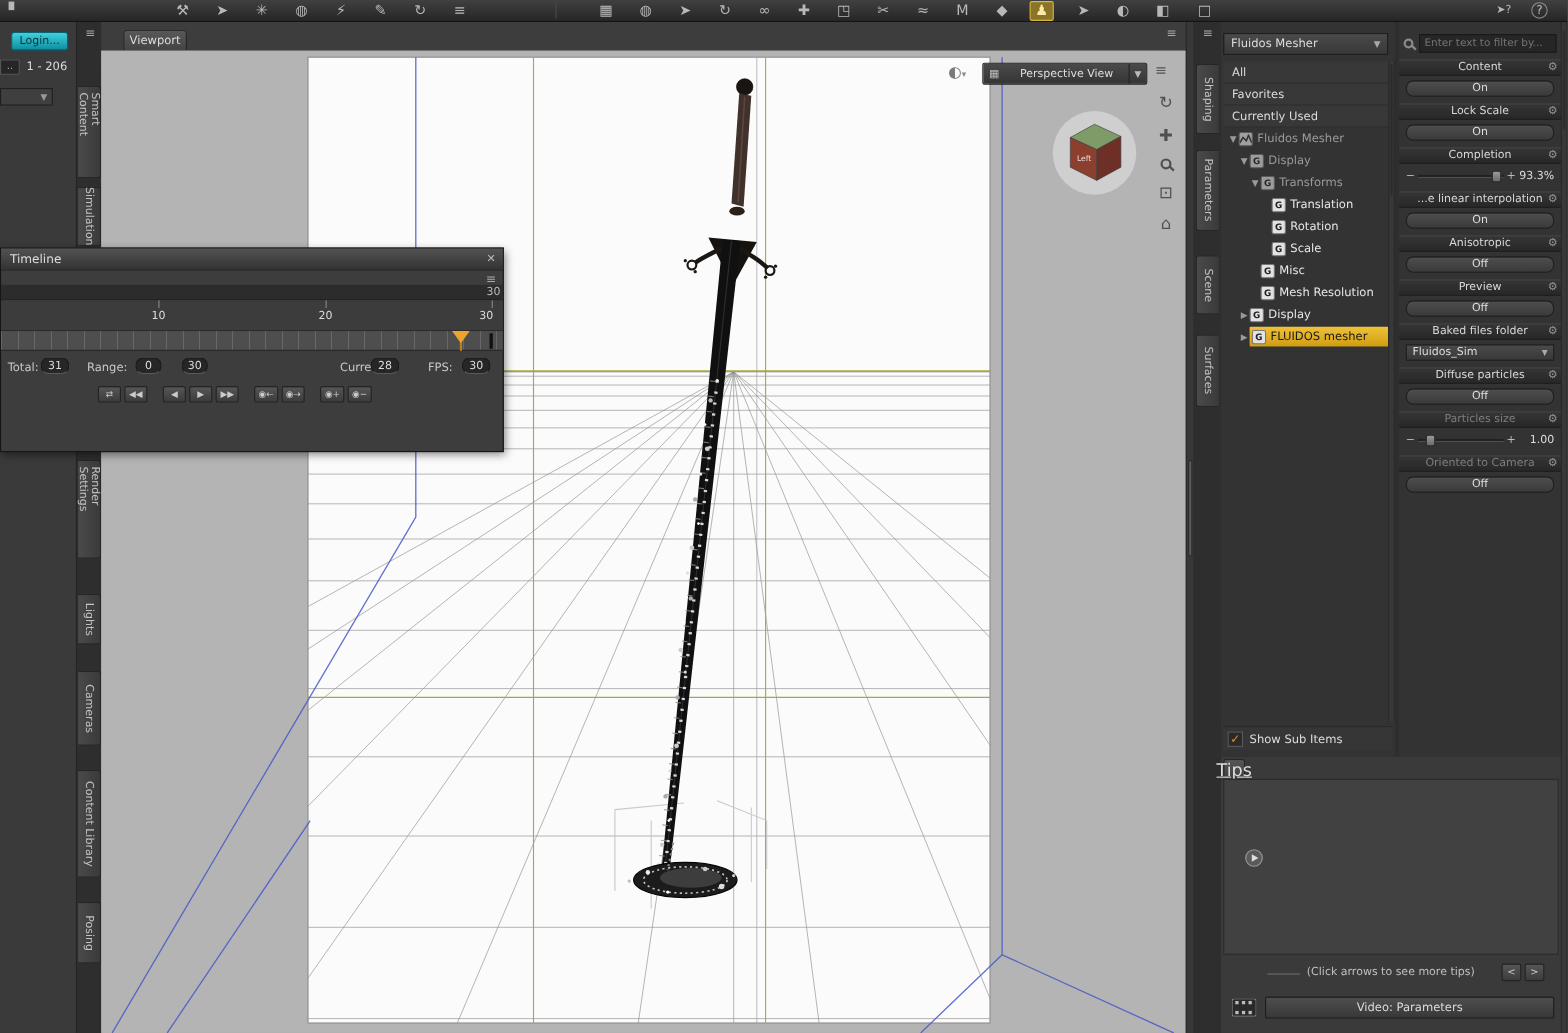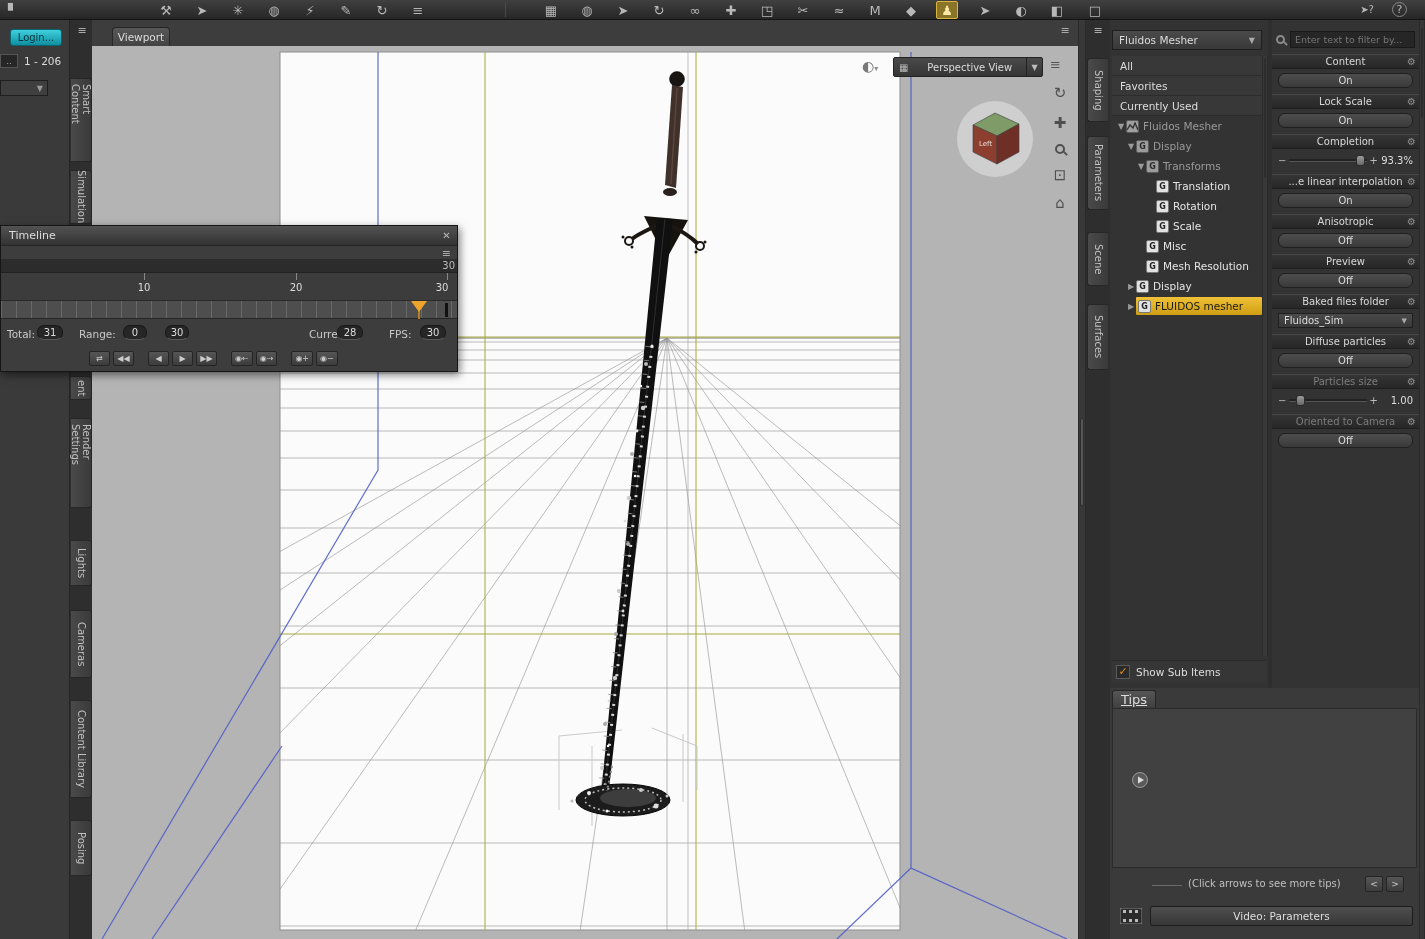--- a/index.html
+++ b/index.html
@@ -49,21 +49,21 @@
   #persp-bar .dd{width:16px;height:100%;border-left:1px solid #222;display:flex;align-items:center;justify-content:center;color:#bbb;font-size:8px;}
   #shadeball{position:absolute;left:862px;top:58px;color:#7a7a7a;font-size:14px;z-index:5;}
   #shadeball small{font-size:8px;color:#8a8a8a;}
   #vp-menu{position:absolute;left:1050px;top:57px;color:#555;font-size:13px;z-index:5;}
   .vtool{position:absolute;left:1048px;width:24px;height:22px;color:#4f4f4f;font-size:15px;
     display:flex;align-items:center;justify-content:center;z-index:5;}
   .magv{display:inline-block;width:10px;height:10px;border:2px solid #4f4f4f;border-radius:50%;position:relative;}
   .magv::after{content:"";position:absolute;width:6px;height:2px;background:#4f4f4f;transform:rotate(45deg);right:-5px;bottom:-2px;}
 
   
-  #timeline{position:absolute;left:0;top:225px;width:458px;height:147px;background:#3d3d3d;
+  #timeline{position:absolute;left:0;top:225px;width:458px;height:186px;background:#3d3d3d;
     border:1px solid #161616;box-shadow:2px 3px 8px rgba(0,0,0,.5);z-index:40;padding-left:16px;}
   #tl-title{position:absolute;left:0;top:0;width:100%;height:20px;background:linear-gradient(#525252,#333);
     border-bottom:1px solid #262626;color:#ddd;font-size:11px;line-height:20px;padding-left:8px;}
   #tl-close{position:absolute;right:4px;top:3px;width:13px;height:13px;color:#bbb;font-size:10px;line-height:13px;text-align:center;}
   #tl-menu{position:absolute;right:6px;top:21px;color:#aaa;font-size:11px;}
   #tl-rowA{position:absolute;left:0;top:33px;width:100%;height:14px;background:#2c2c2c;border-bottom:1px solid #222;}
   #tl-rowA .endnum{position:absolute;right:2px;top:1px;color:#bbb;font-size:10px;}
   #tl-nums{position:absolute;left:0;top:47px;width:100%;height:28px;background:#3c3c3c;border-bottom:1px solid #2a2a2a;}
   .tl-num{position:absolute;top:9px;width:26px;text-align:center;color:#ddd;font-size:10px;}
   .tl-tick{position:absolute;top:0;width:1px;height:7px;background:#888;}
@@ -125,22 +125,22 @@
     border:1px solid #1f1f1f;color:#ddd;font-size:10px;display:flex;align-items:center;padding:0 5px;}
   .pselect .dd{margin-left:auto;color:#aaa;font-size:7px;}
   .pslider{position:absolute;left:6px;width:135px;height:16px;display:flex;align-items:center;gap:3px;color:#bbb;font-size:10px;}
   .strack{flex:1;height:3px;background:#222;border-bottom:1px solid #555;position:relative;}
   .sthumb{position:absolute;top:-4px;width:9px;height:11px;background:linear-gradient(#9a9a9a,#6a6a6a);
     border:1px solid #2c2c2c;border-radius:3px;}
   .sval{width:32px;text-align:right;color:#ddd;}
 
   
   #tips{position:absolute;left:1110px;top:688px;width:315px;height:251px;background:#3a3a3a;}
-  #tips-tab{position:absolute;left:2px;top:2px;width:44px;height:18px;background:linear-gradient(#565656,#3f3f3f);
-    border:1px solid #262626;border-bottom:none;border-radius:3px 3px 0 0;color:#ddd;font-size:13px;
+  #tips-tab{position:absolute;left:2px;top:2px;width:20px;height:18px;background:linear-gradient(#565656,#3f3f3f);
+    border:1px solid #262626;border-bottom:none;border-radius:3px 3px 0 0;color:#ddd;font-size:16px;
     display:flex;align-items:center;justify-content:center;text-decoration:underline;}
   #tips-box{position:absolute;left:2px;top:20px;width:305px;height:160px;background:#414141;border:1px solid #2a2a2a;}
   #tip-text{position:absolute;left:50px;top:58px;width:232px;color:#e8e8e8;font-size:10.5px;line-height:15px;}
   #tip-text b{color:#fff;}
   #tips-hintline{position:absolute;left:42px;top:197px;width:30px;height:1px;background:#6a6a6a;}
   #tips-hint{position:absolute;left:78px;top:190px;color:#c0c0c0;font-size:10px;}
   .arrbtn{position:absolute;top:188px;width:18px;height:16px;background:linear-gradient(#565656,#3c3c3c);
     border:1px solid #242424;border-radius:2px;color:#ccc;font-size:9px;display:flex;align-items:center;justify-content:center;}
   #video-btn{position:absolute;left:40px;top:218px;width:263px;height:20px;background:linear-gradient(#4e4e4e,#383838);
     border:1px solid #1d1d1d;border-radius:2px;color:#ddd;font-size:10.5px;display:flex;align-items:center;justify-content:center;}

